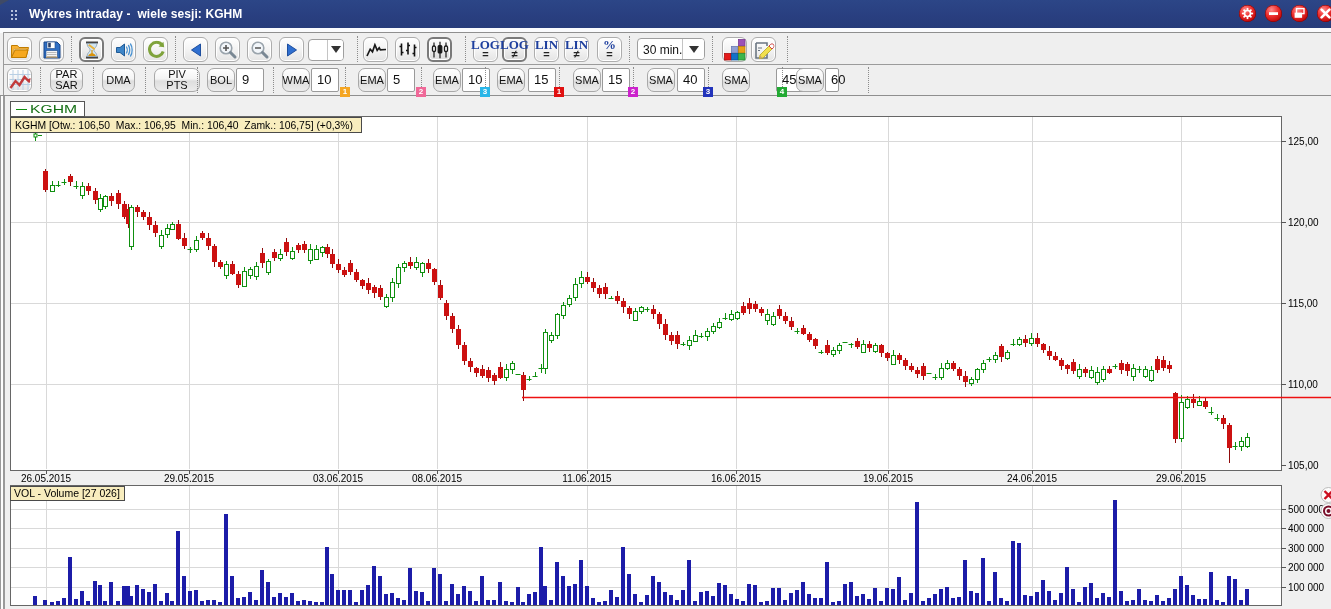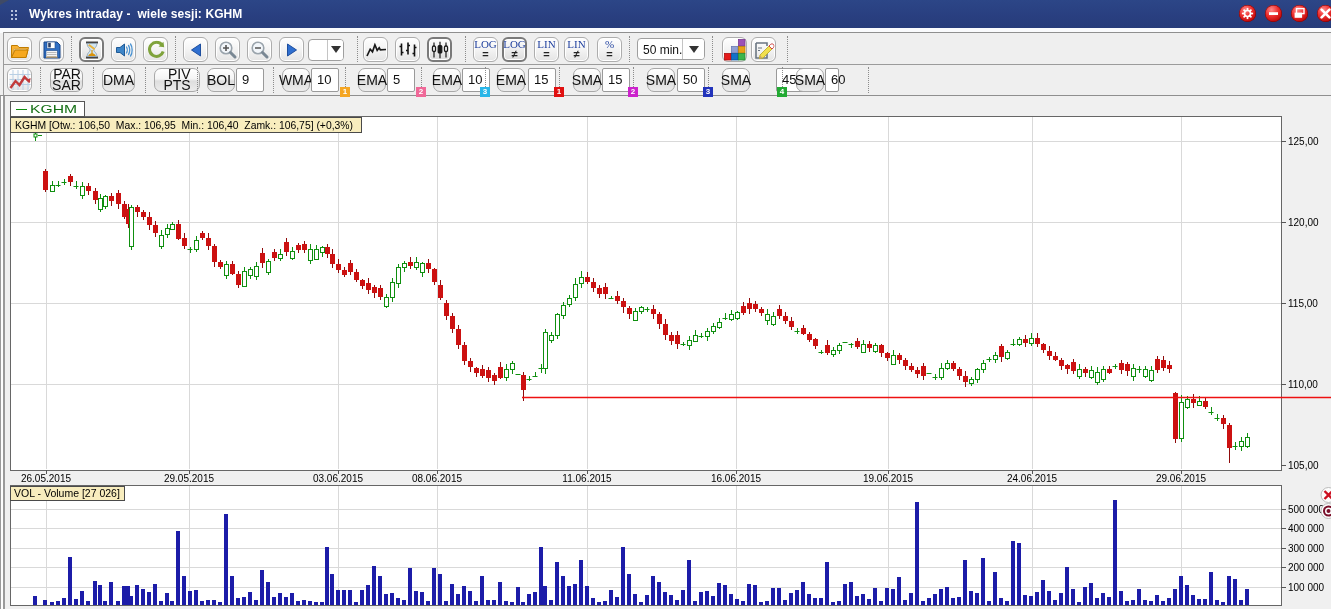--- a/index.html
+++ b/index.html
@@ -26,32 +26,32 @@
 #tbar .l2{position:absolute;left:3px;top:36px;width:1328px;height:0;border-top:1px solid #9b9b9b}
 #tbar .l3{position:absolute;left:0px;top:67px;width:1331px;height:0;border-top:1px solid #8f8f8f}
 #tbar .lv{position:absolute;left:3px;top:4px;height:63px;width:0;border-left:1px solid #9b9b9b}
 .btn{position:absolute;width:25px;height:25px;border:1px solid #adadad;border-radius:6px;
   background:linear-gradient(#ffffff,#f2f2f2 55%,#e4e4e4);box-shadow:0 0 0 1px #fff inset}
 .btn.sel{border:2px solid #7a7a7a;background:linear-gradient(#fdfdfd,#ececec 55%,#dcdcdc)}
 .btn svg{position:absolute;left:50%;top:50%;transform:translate(-50%,-50%)}
 .sep{position:absolute;width:0;border-left:1px dotted #8c8c8c;height:26px}
 .tb2{height:24px;border:1px solid #a8a8a8;border-radius:7px;color:#111;
   background:linear-gradient(#ffffff,#f4f4f4 45%,#dedede 55%,#ececec);
-  font-size:14px;text-align:right;position:absolute;line-height:11px;
+  font-size:11px;text-align:center;position:absolute;line-height:11px;
   display:flex;align-items:center;justify-content:center}
 .inp{position:absolute;height:24px;border:1px solid #9a9a9a;background:#fff;
   font-size:13px;color:#111;padding-left:5px;line-height:22px;border-radius:2px}
 .badge{position:absolute;top:59px;width:10px;height:10px;font-size:8px;font-weight:bold;
   color:#fff;text-align:center;line-height:10px}
 .cmb{position:absolute;border:1px solid #9f9f9f;border-radius:4px;background:#fff;overflow:hidden}
 .cmb .arr{position:absolute;right:0;top:0;bottom:0;width:22px;border-left:1px solid #c4c4c4;
   background:#fff;display:flex;align-items:center;justify-content:center}
 .cmb .arr:before{content:"";width:0;height:0;border-left:5.5px solid transparent;
   border-right:5.5px solid transparent;border-top:7px solid #333}
-.logt{font-family:"Liberation Serif",serif;font-weight:normal;color:#1e3f9e;font-size:11px;line-height:9px}
+.logt{font-family:"Liberation Serif",serif;font-weight:bold;color:#1e3f9e;font-size:13px;line-height:9px}
 .eqt{color:#222;font-size:11px;line-height:10px;font-weight:bold}
 
 #ledge{position:absolute;left:0;top:28px;width:1px;height:581px;background:#9a9a9a}
 #ledge2{position:absolute;left:1px;top:28px;width:2px;height:581px;background:#fdfdfd}
 #ledge3{position:absolute;left:3px;top:28px;width:2px;height:581px;background:#9a9a9a}
 #chart{position:absolute;left:0;top:96px;width:1331px;height:513px}
 .ax{font-size:10px;fill:#000;font-family:"Liberation Sans",sans-serif}
 .dx{font-size:10px;fill:#000;font-family:"Liberation Sans",sans-serif}
 </style></head><body>
 <div id="win">
@@ -211,21 +211,21 @@
       <div class="btn" style="left:564px;top:9px;display:flex;flex-direction:column;align-items:center;justify-content:center">
         <span class="logt">LIN</span>
         <span class="eqt">≠</span>
       </div>
       <div class="btn" style="left:597px;top:9px;display:flex;flex-direction:column;align-items:center;justify-content:center">
         <span class="logt">%</span>
         <span class="eqt">=</span>
       </div>
       <div class="sep" style="left:629px;top:8px"></div>
       <div class="cmb" style="left:637px;top:10px;width:68px;height:22px;font-size:12px;color:#111">
-        <span style="position:absolute;left:5px;top:3.5px">50 min.</span>
+        <span style="position:absolute;left:5px;top:3.5px">30 min.</span>
         <div class="arr"></div>
       </div>
       <div class="sep" style="left:712px;top:8px"></div>
       <div class="btn" style="left:722px;top:9px;width:25px">
         <svg width="23" height="23" viewBox="0 0 23 23">
           <g stroke-width=".8">
             <rect x="15" y="1" width="6.5" height="6.5" fill="#9c51b6" stroke="#7a3a92"></rect>
             <rect x="8" y="8" width="6.5" height="6.5" fill="#8f9fd4" stroke="#6b7ab0"></rect>
             <rect x="15" y="8" width="6.5" height="6.5" fill="#e8a015" stroke="#b87c0a"></rect>
             <rect x="1" y="15" width="6.5" height="6.5" fill="#e41b1b" stroke="#b00d0d"></rect>
@@ -277,21 +277,21 @@
       <div class="badge" style="left:480px;background:#29b6e8">3</div>
       <div class="tb2" style="left:497px;top:40px;width:28px">EMA</div>
       <div class="inp" style="left:528px;top:40px;width:28px">15</div>
       <div class="sep" style="left:559px;top:39px"></div>
       <div class="badge" style="left:554px;background:#e01010">1</div>
       <div class="tb2" style="left:573px;top:40px;width:28px">SMA</div>
       <div class="inp" style="left:602px;top:40px;width:28px">15</div>
       <div class="sep" style="left:633px;top:39px"></div>
       <div class="badge" style="left:628px;background:#cc22cc">2</div>
       <div class="tb2" style="left:647px;top:40px;width:28px">SMA</div>
-      <div class="inp" style="left:677px;top:40px;width:28px">50</div>
+      <div class="inp" style="left:677px;top:40px;width:28px">40</div>
       <div class="sep" style="left:708px;top:39px"></div>
       <div class="badge" style="left:703px;background:#2233bb">3</div>
       <div class="tb2" style="left:722px;top:40px;width:28px">SMA</div>
       <div class="inp" style="left:776px;top:40px;width:40px">45</div>
       <div class="sep" style="left:782px;top:39px"></div>
       <div class="badge" style="left:777px;background:#22aa33">4</div>
       <div class="tb2" style="left:796px;top:40px;width:28px">SMA</div>
       <div class="inp" style="left:825px;top:40px;width:14px">60</div>
       <div class="sep" style="left:868px;top:39px"></div>
     </div>

